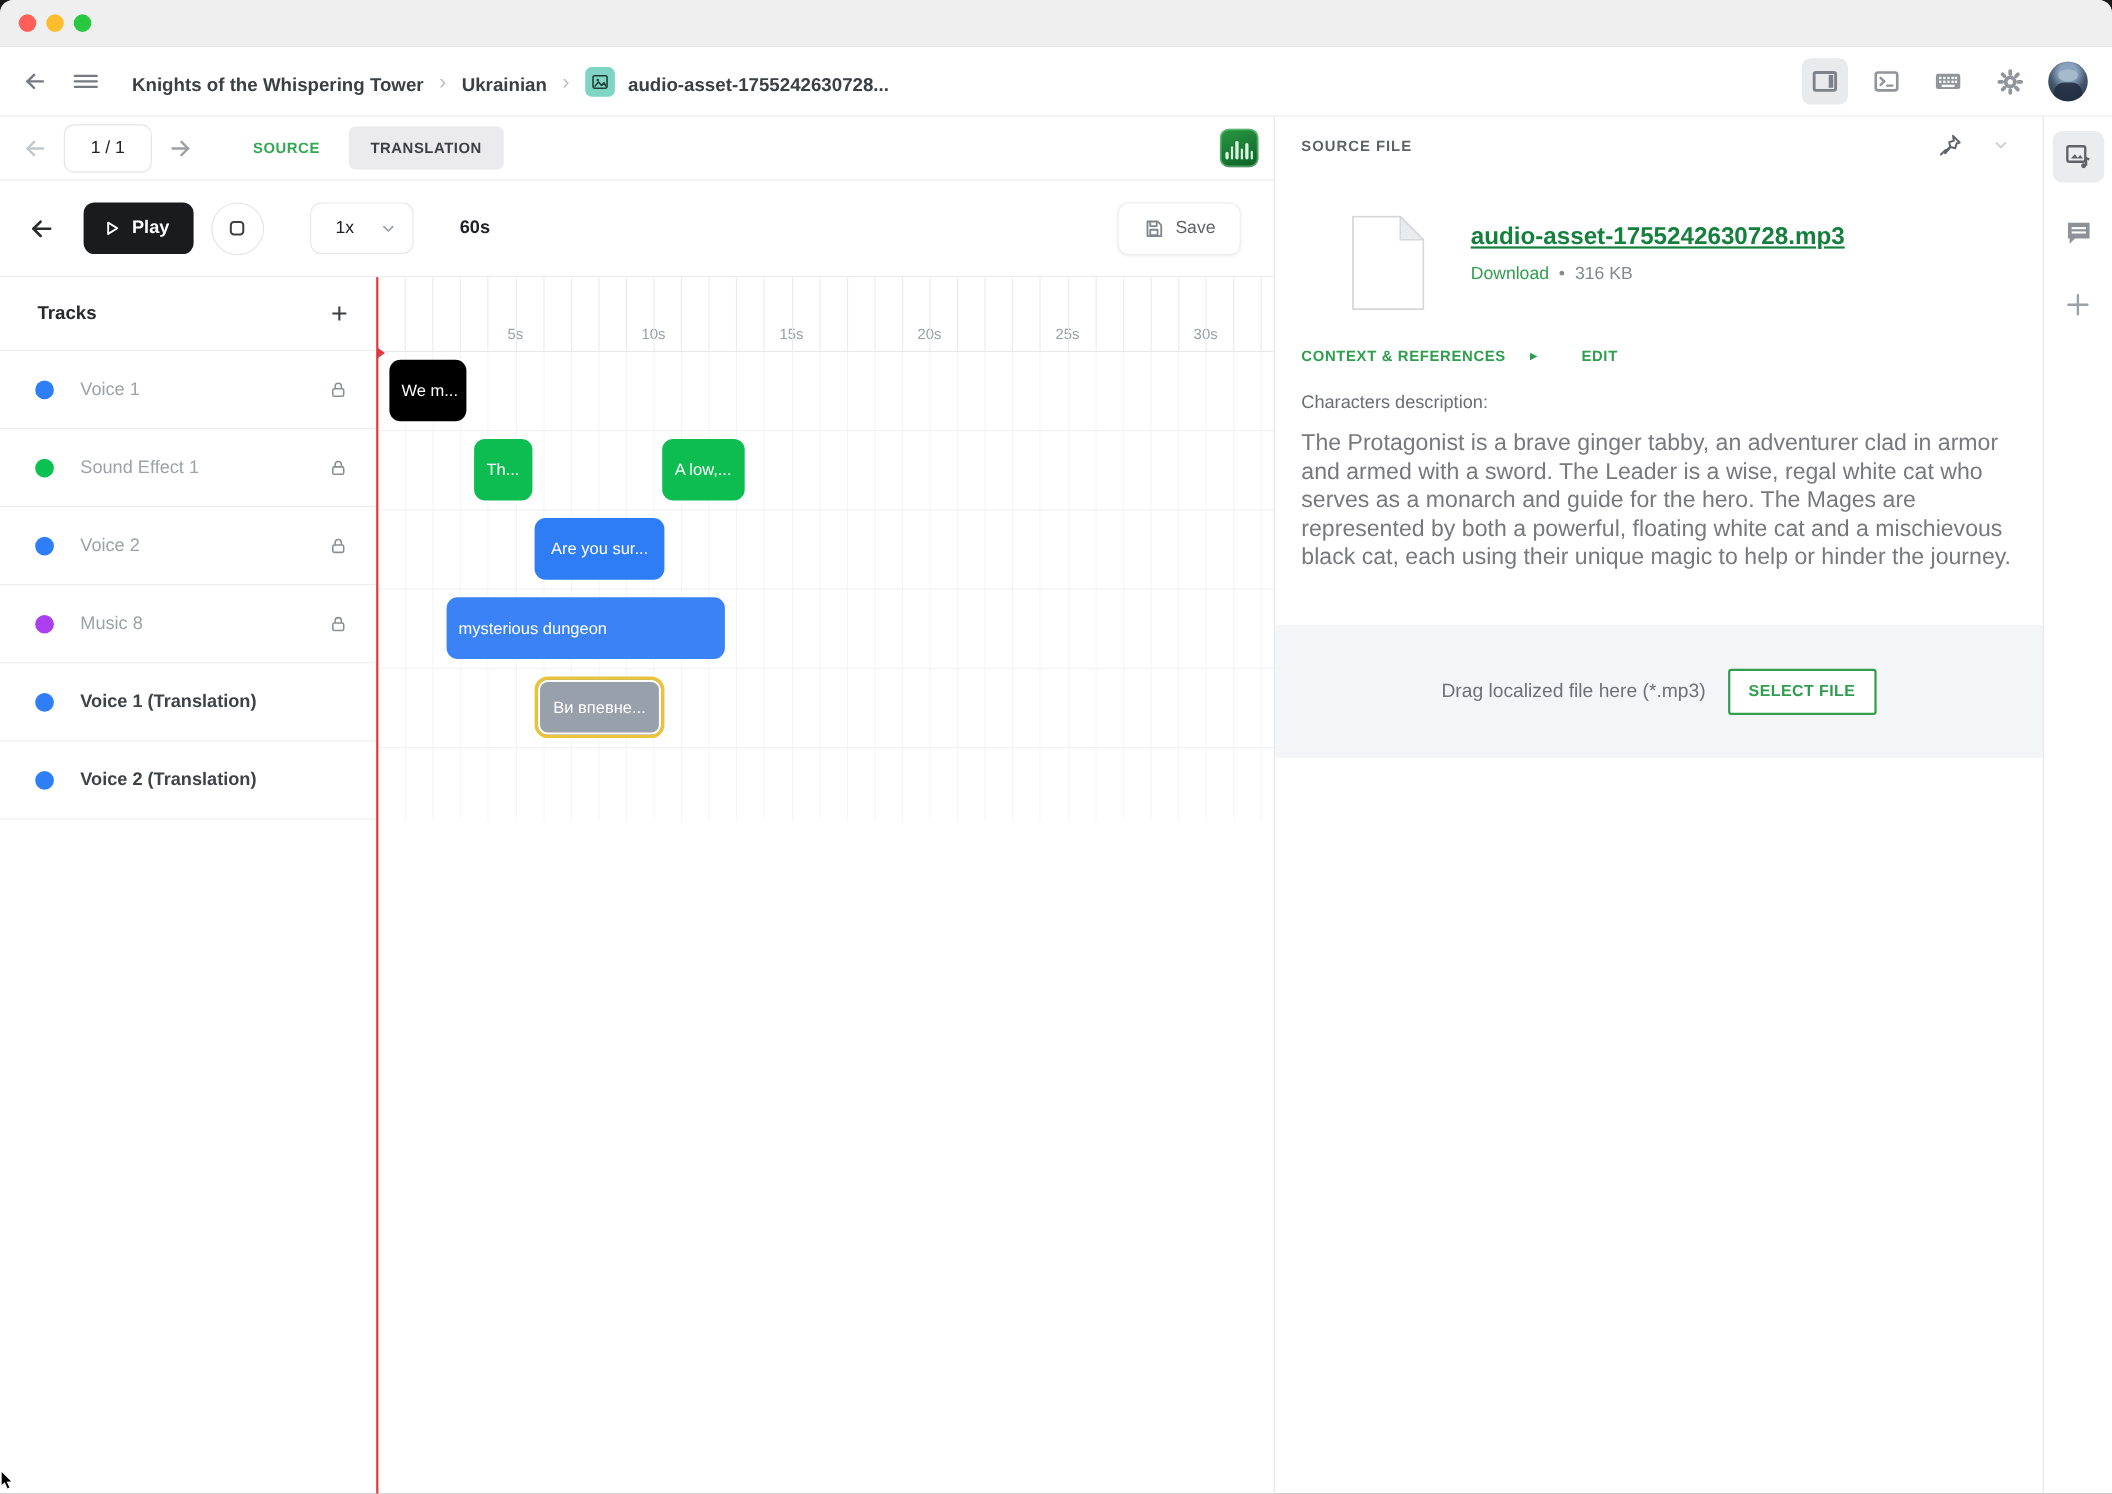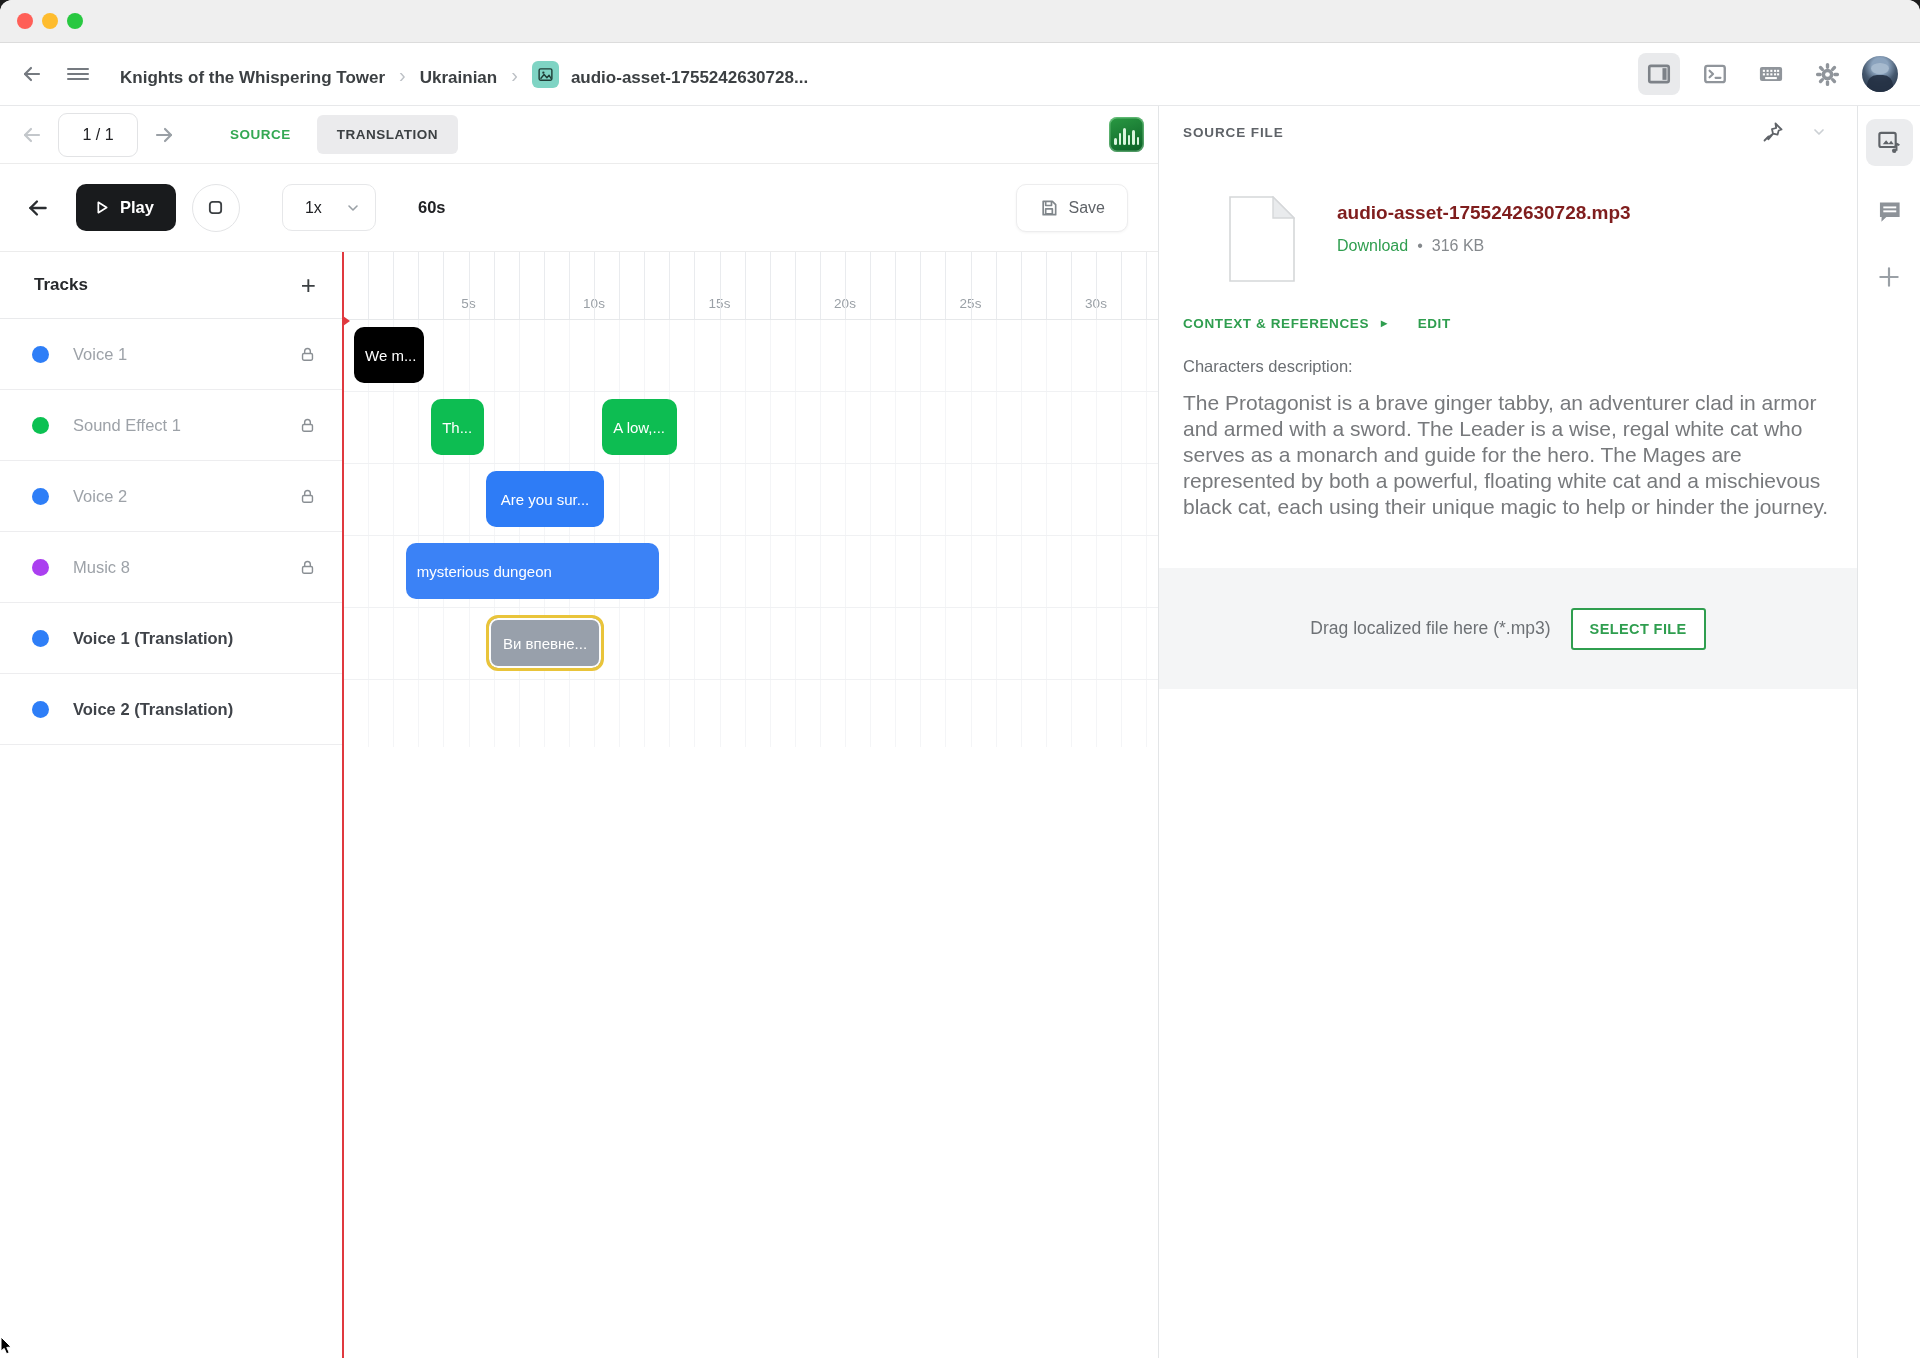--- a/index.html
+++ b/index.html
@@ -72,25 +72,25 @@
   .clip.selected{border:3px solid #e9c43a;box-shadow:inset 0 0 0 2px #fdfdfc;border-radius:12px;}
   .playhead{position:absolute;left:-1px;top:0;width:2px;height:1107px;background:#e0393f;z-index:5;}
   .playhead::after{content:"";position:absolute;left:1px;top:64px;border-left:7px solid #e0393f;border-top:5px solid transparent;border-bottom:5px solid transparent;}
   
   .source-panel{position:absolute;left:1158px;top:0;width:699px;height:100%;background:#fff;border-left:1px solid #e3e5e7;box-sizing:border-box;}
   .sp-head{height:52px;display:flex;align-items:center;padding:0 30px 0 24px;}
   .sp-title{font-size:13.5px;font-weight:700;letter-spacing:.9px;color:#5f6368;}
   .sp-head-icons{margin-left:auto;display:flex;align-items:center;gap:26px;}
   .file-row{display:flex;margin:38px 0 0 70px;gap:42px;}
   .file-meta{padding-top:6px;}
-  .file-name{font-size:19px;font-weight:700;color:#7f1d1d;}
+  .file-name{font-size:22px;font-weight:700;color:#15803d;text-decoration:underline;}
   .file-sub{margin-top:13px;font-size:16px;display:flex;align-items:center;gap:9px;}
   .dl-link{color:#2f9e4f;cursor:pointer;}
   .file-dot,.file-size{color:#85898d;}
-  .ctx-row{margin:34px 0 0 24px;display:flex;align-items:center;gap:12px;font-size:13.5px;font-weight:700;letter-spacing:.6px;color:#2f9e4f;}
+  .ctx-row{margin:34px 0 0 24px;display:flex;align-items:center;gap:22px;font-size:13.5px;font-weight:700;letter-spacing:.6px;color:#2f9e4f;}
   .ctx-caret{font-size:12px;transform:translateY(-1px);}
   .ctx-edit{margin-left:18px;cursor:pointer;}
   .desc-head{margin:26px 0 0 24px;font-size:16.5px;color:#6a6e72;}
   .desc-text{margin:14px 34px 13px 24px;width:648px;font-size:21px;line-height:26px;color:#77797c;}
   .drop-band{margin-top:48px;height:121px;background:#f4f5f6;display:flex;align-items:center;justify-content:center;gap:20px;}
   .drop-hint{font-size:17.5px;color:#6d7175;}
   .select-btn{border:2px solid #2f9e4f;color:#2f9e4f;background:#fff;font-family:inherit;font-size:14.5px;font-weight:700;letter-spacing:.4px;padding:11px 17px;border-radius:3px;cursor:pointer;}
   .empty-state{margin-top:52px;text-align:center;font-size:17px;color:#75797d;}
   
   .right-toolbar{position:absolute;left:1857px;top:0;width:63px;height:100%;background:#fff;border-left:1px solid #e3e5e7;box-sizing:border-box;display:flex;flex-direction:column;align-items:center;}

